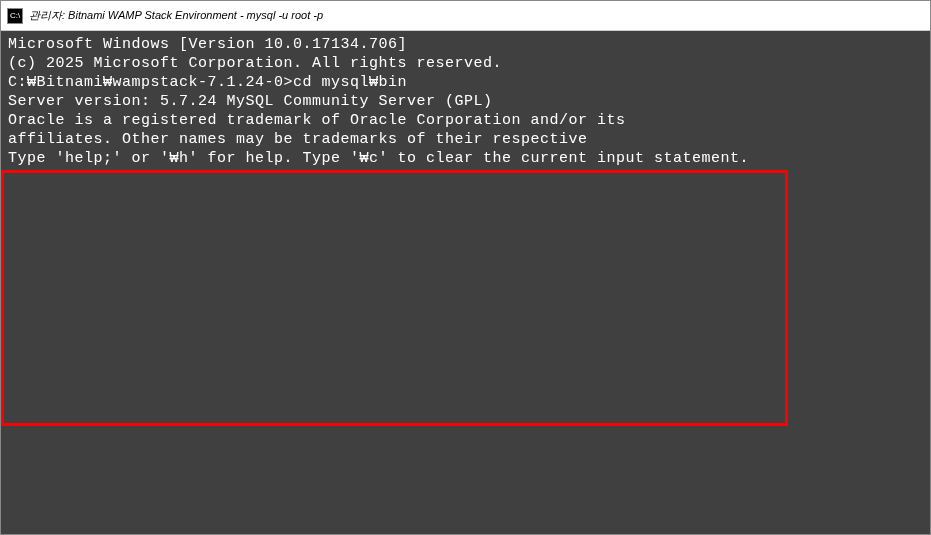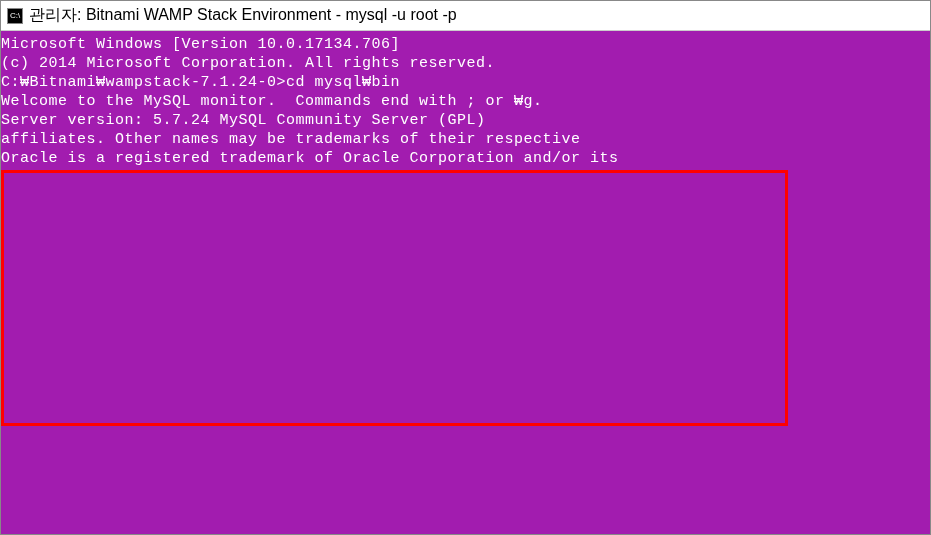--- a/index.html
+++ b/index.html
@@ -37,28 +37,29 @@
       border: 1px solid #888;
       font-size: 8px;
       color: #fff;
       display: flex;
       align-items: center;
       justify-content: center;
       font-family: sans-serif;
     }
     .titlebar-text {
       font-family: "Malgun Gothic", sans-serif;
-      font-size: 16px;
+      font-size: 11px;
       color: #000;
+      font-style: italic;
     }
     .terminal {
       flex: 1;
-      background: #a21caf;
+      background: #404040;
       color: #fff;
-      padding: 4px 0 0 0;
+      padding: 4px 0 0 7px;
       position: relative;
       font-size: 15px;
       line-height: 19px;
       letter-spacing: 0.5px;
       overflow: hidden;
     }
     .terminal-line {
       white-space: pre;
       font-family: "Consolas", "Courier New", monospace;
     }
@@ -71,27 +72,27 @@
 </head>
 <body>
 
 <div class="window">
   <div class="titlebar">
     <div class="titlebar-icon">C:\</div>
     <div class="titlebar-text">관리자: Bitnami WAMP Stack Environment - mysql  -u root -p</div>
   </div>
   <div class="terminal">
     <div class="terminal-line">Microsoft Windows [Version 10.0.17134.706]</div>
-    <div class="terminal-line">(c) 2014 Microsoft Corporation. All rights reserved.</div>
+    <div class="terminal-line">(c) 2025 Microsoft Corporation. All rights reserved.</div>
     <div class="terminal-line"></div>
     <div class="terminal-line">C:₩Bitnami₩wampstack-7.1.24-0&gt;cd mysql₩bin</div>
     <div class="terminal-line"></div>
-    <div class="terminal-line">Welcome to the MySQL monitor.  Commands end with ; or ₩g.</div>
     <div class="terminal-line">Server version: 5.7.24 MySQL Community Server (GPL)</div>
     <div class="terminal-line"></div>
     <div class="terminal-line"></div>
+    <div class="terminal-line">Oracle is a registered trademark of Oracle Corporation and/or its</div>
     <div class="terminal-line">affiliates. Other names may be trademarks of their respective</div>
-    <div class="terminal-line">Oracle is a registered trademark of Oracle Corporation and/or its</div>
     <div class="terminal-line"></div>
+    <div class="terminal-line">Type 'help;' or '₩h' for help. Type '₩c' to clear the current input statement.</div>
     <div class="terminal-line"></div>
     <div class="highlight-box" style="top: 139px; left: 0px; width: 787px; height: 256px;"></div>
   </div>
 </div>
 
 </body></html>

